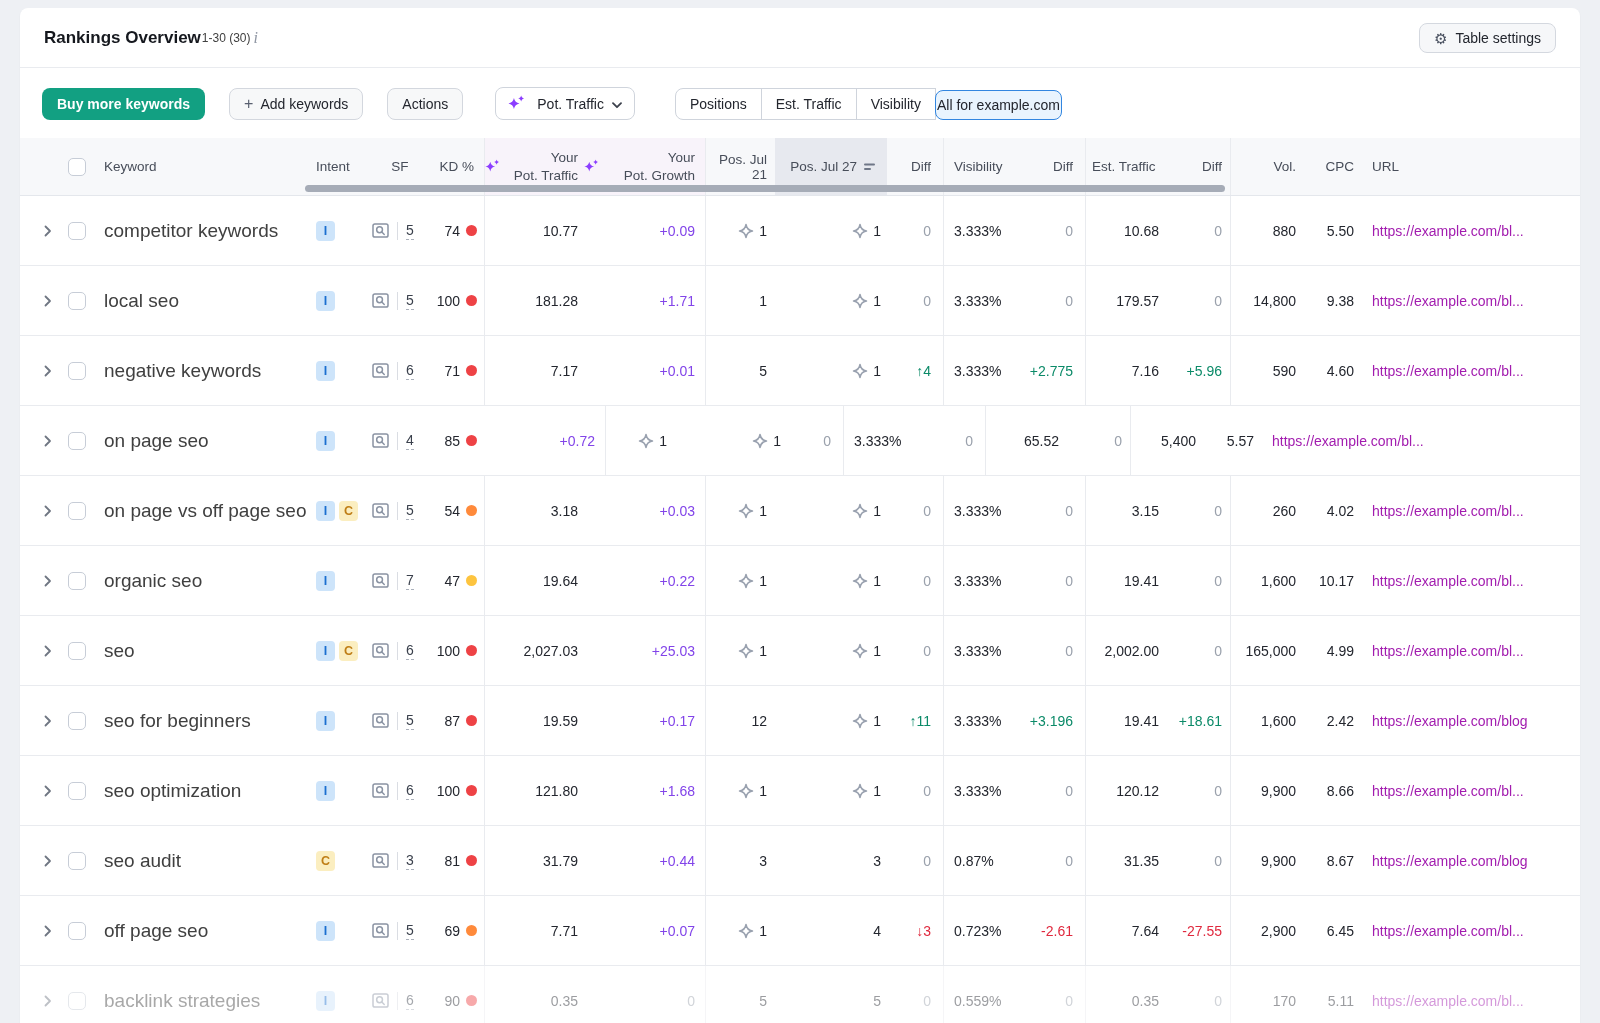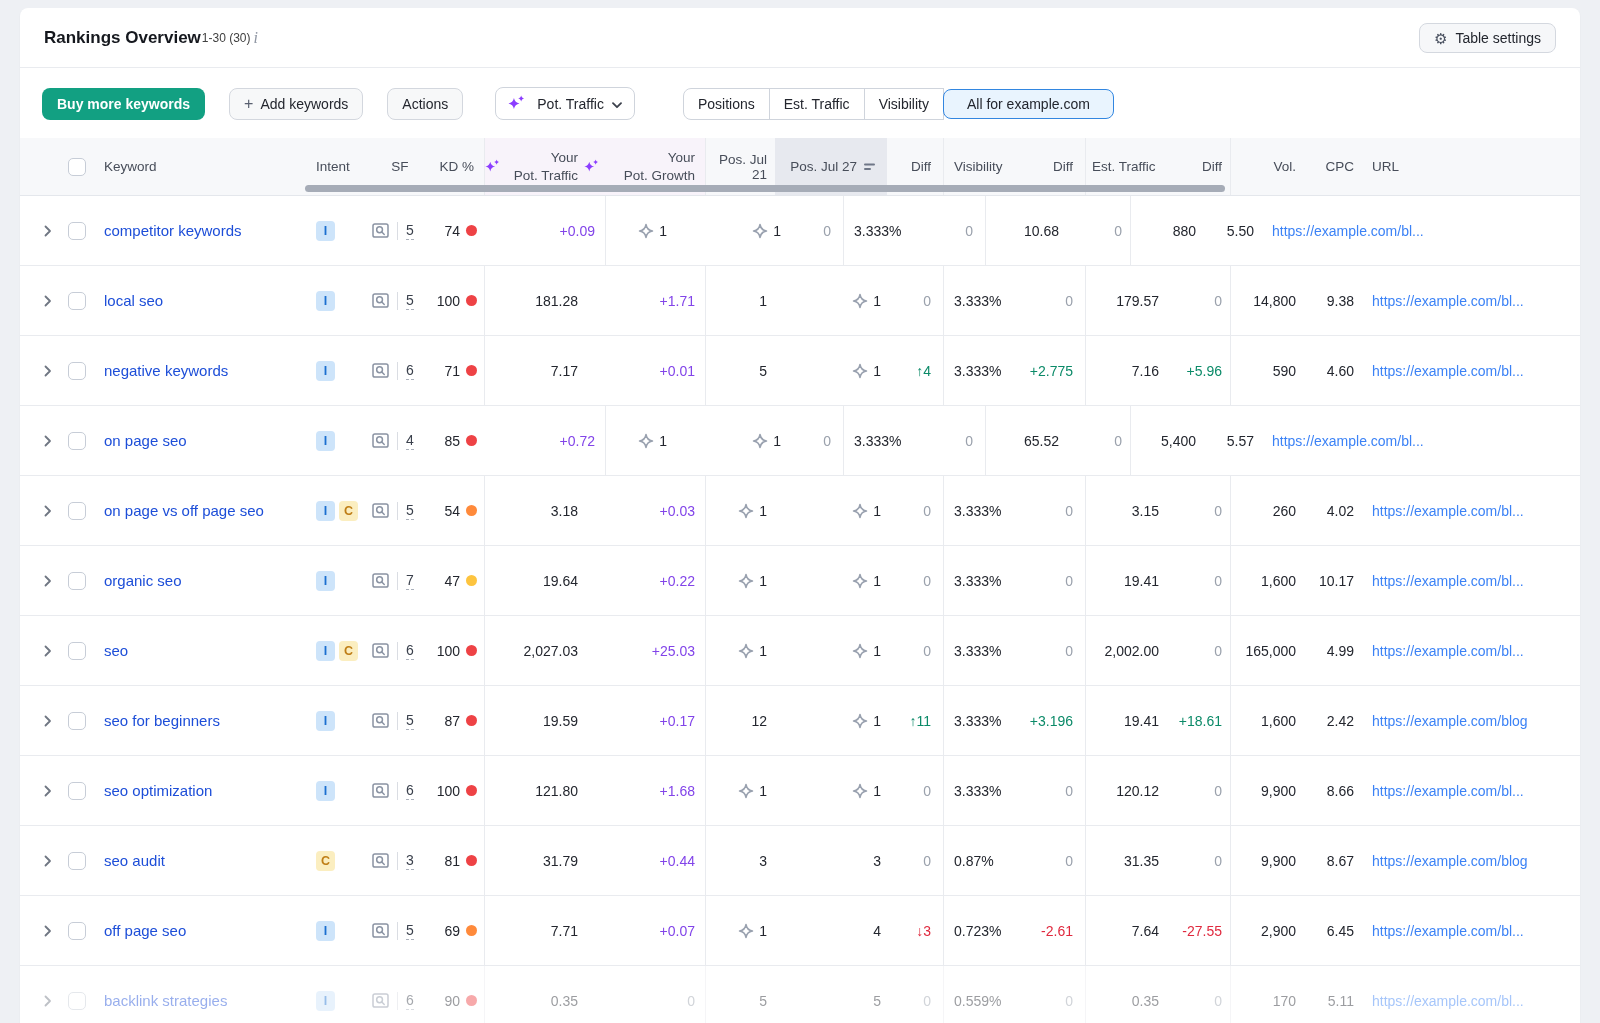--- a/index.html
+++ b/index.html
@@ -17,25 +17,25 @@
   .gear{font-size:15px;color:#4a5160;line-height:1}
   
   .toolbar{display:flex;align-items:center;padding:19px 22px 18px;gap:24px}
   .btn{font-size:14px;border-radius:8px;padding:7px 14px;display:flex;align-items:center;gap:7px;
        border:1px solid transparent;cursor:pointer;white-space:nowrap}
   .btn-green{background:#12a082;color:#fff;font-weight:600}
   .btn-gray{background:#f7f8f9;border-color:#d3d7de;color:#23262e}
   .plus{color:#596070;font-size:16px;line-height:1}
   .dropdown{margin-left:8px;background:#fff;border:1px solid #cfd4dc;border-radius:8px;padding:7px 12px;
             display:flex;align-items:center;gap:8px;font-size:14px;cursor:pointer}
-  .tabs{margin-left:24px;display:flex;align-items:center}
+  .tabs{margin-left:16px;display:flex;align-items:flex-end}
   .tab{background:#fff;border:1px solid #cfd4dc;padding:7px 14px;font-size:14px;margin-left:-1px;
        display:flex;align-items:center;cursor:pointer;white-space:nowrap}
   .tab:first-child{border-radius:8px 0 0 8px;margin-left:0}
-  .tab.selected{border:1.5px solid #3286e0;background:#e9f4fe;border-radius:8px;position:relative;z-index:2;padding:6px 23px}
+  .tab.selected{border:1.5px solid #3286e0;background:#e9f4fe;border-radius:8px;position:relative;z-index:2;padding:6px 1px}
   
   .cell{display:flex;align-items:center;flex:none}
   .r{justify-content:flex-end;text-align:right}
   .center{justify-content:center}
   .bl{border-left:1px solid #e9ebef}
   .c-expand{width:42px;padding-left:24px}
   .c-check{width:34px}
   .c-keyword{width:212px;padding-left:8px}
   .c-intent{width:62px;padding-left:8px}
   .c-sf{width:58px;padding-left:2px}
@@ -61,22 +61,22 @@
   .thead .c-est{justify-content:flex-start;text-align:left;padding-left:6px}
   .two-line{line-height:1.3;flex:1;text-align:right}
   .sparkle{display:inline-flex;margin-right:4px}
   .sort-icon{display:inline-flex;margin-left:7px}
   .hscrollbar{position:absolute;left:285px;bottom:3px;width:920px;height:7px;border-radius:4px;background:#a6acb7;cursor:pointer}
   
   .row{display:flex;height:70px;border-bottom:1px solid #e9ebef;font-size:14px;background:#fff}
   .row.faded{opacity:.45}
   .chevron{display:inline-flex;cursor:pointer}
   .checkbox{width:18px;height:18px;border:1.5px solid #c7cdd7;border-radius:5px;background:#fff;margin-left:6px;cursor:pointer;flex:none}
-  .kw{color:#1d4ed8;font-size:15px;text-decoration:none;white-space:nowrap;overflow:hidden}
-  .url{color:#3b82f6;text-decoration:none;white-space:nowrap;overflow:hidden;display:block;width:100%}
+  .kw{color:#404040;font-size:19px;text-decoration:none;white-space:nowrap;overflow:hidden}
+  .url{color:#a21caf;text-decoration:none;white-space:nowrap;overflow:hidden;display:block;width:100%}
   .badge{display:inline-flex;align-items:center;justify-content:center;width:19px;height:20px;border-radius:4px;
          font-size:12.5px;font-weight:700;flex:none}
   .badge + .badge{margin-left:4px}
   .badge-i{background:#cde4fa;color:#1b6fd0}
   .badge-c{background:#fbeec0;color:#bf7e16}
   .serp-icon{display:inline-flex;cursor:pointer}
   .sf-div{width:1px;height:18px;background:#dadde3;margin:0 8px;flex:none}
   .sf-num{color:#3a404c;border-bottom:1px dashed #aab0bb;padding-bottom:1px;cursor:pointer}
   .kd-dot{width:11px;height:11px;border-radius:50%;margin-left:6px;flex:none}
   .kd-red{background:#ee4245}.kd-orange{background:#ff8a3b}.kd-yellow{background:#fdc43f}
@@ -204,20 +204,21 @@
               <path d="M10.4 9.6 13 12.2" stroke-linecap="round"></path>
             </svg>
       </span>
       <span class="sf-div"></span>
       <span class="sf-num">5</span>
     </div>
     <div class="cell c-kd r">
       <span>74</span>
       <span class="kd-dot kd-red"></span>
     </div>
+    <div class="cell c-ptraf r bl">10.77</div>
     <div class="cell c-pgrow r">
           <span class="growth">+0.09</span>
         </div>
     <div class="cell c-pos21 r bl">
           <span class="pos-icon">
             <svg width="16" height="16" viewBox="0 0 20 20">
               <path d="M10 2C10.75 6.3 13.7 9.25 18 10 13.7 10.75 10.75 13.7 10 18 9.25 13.7 6.3 10.75 2 10 6.3 9.25 9.25 6.3 10 2Z" fill="#fff" stroke="#99a1af" stroke-width="2.1" stroke-linejoin="round"></path>
             </svg>
           </span>
           <span>1</span>

